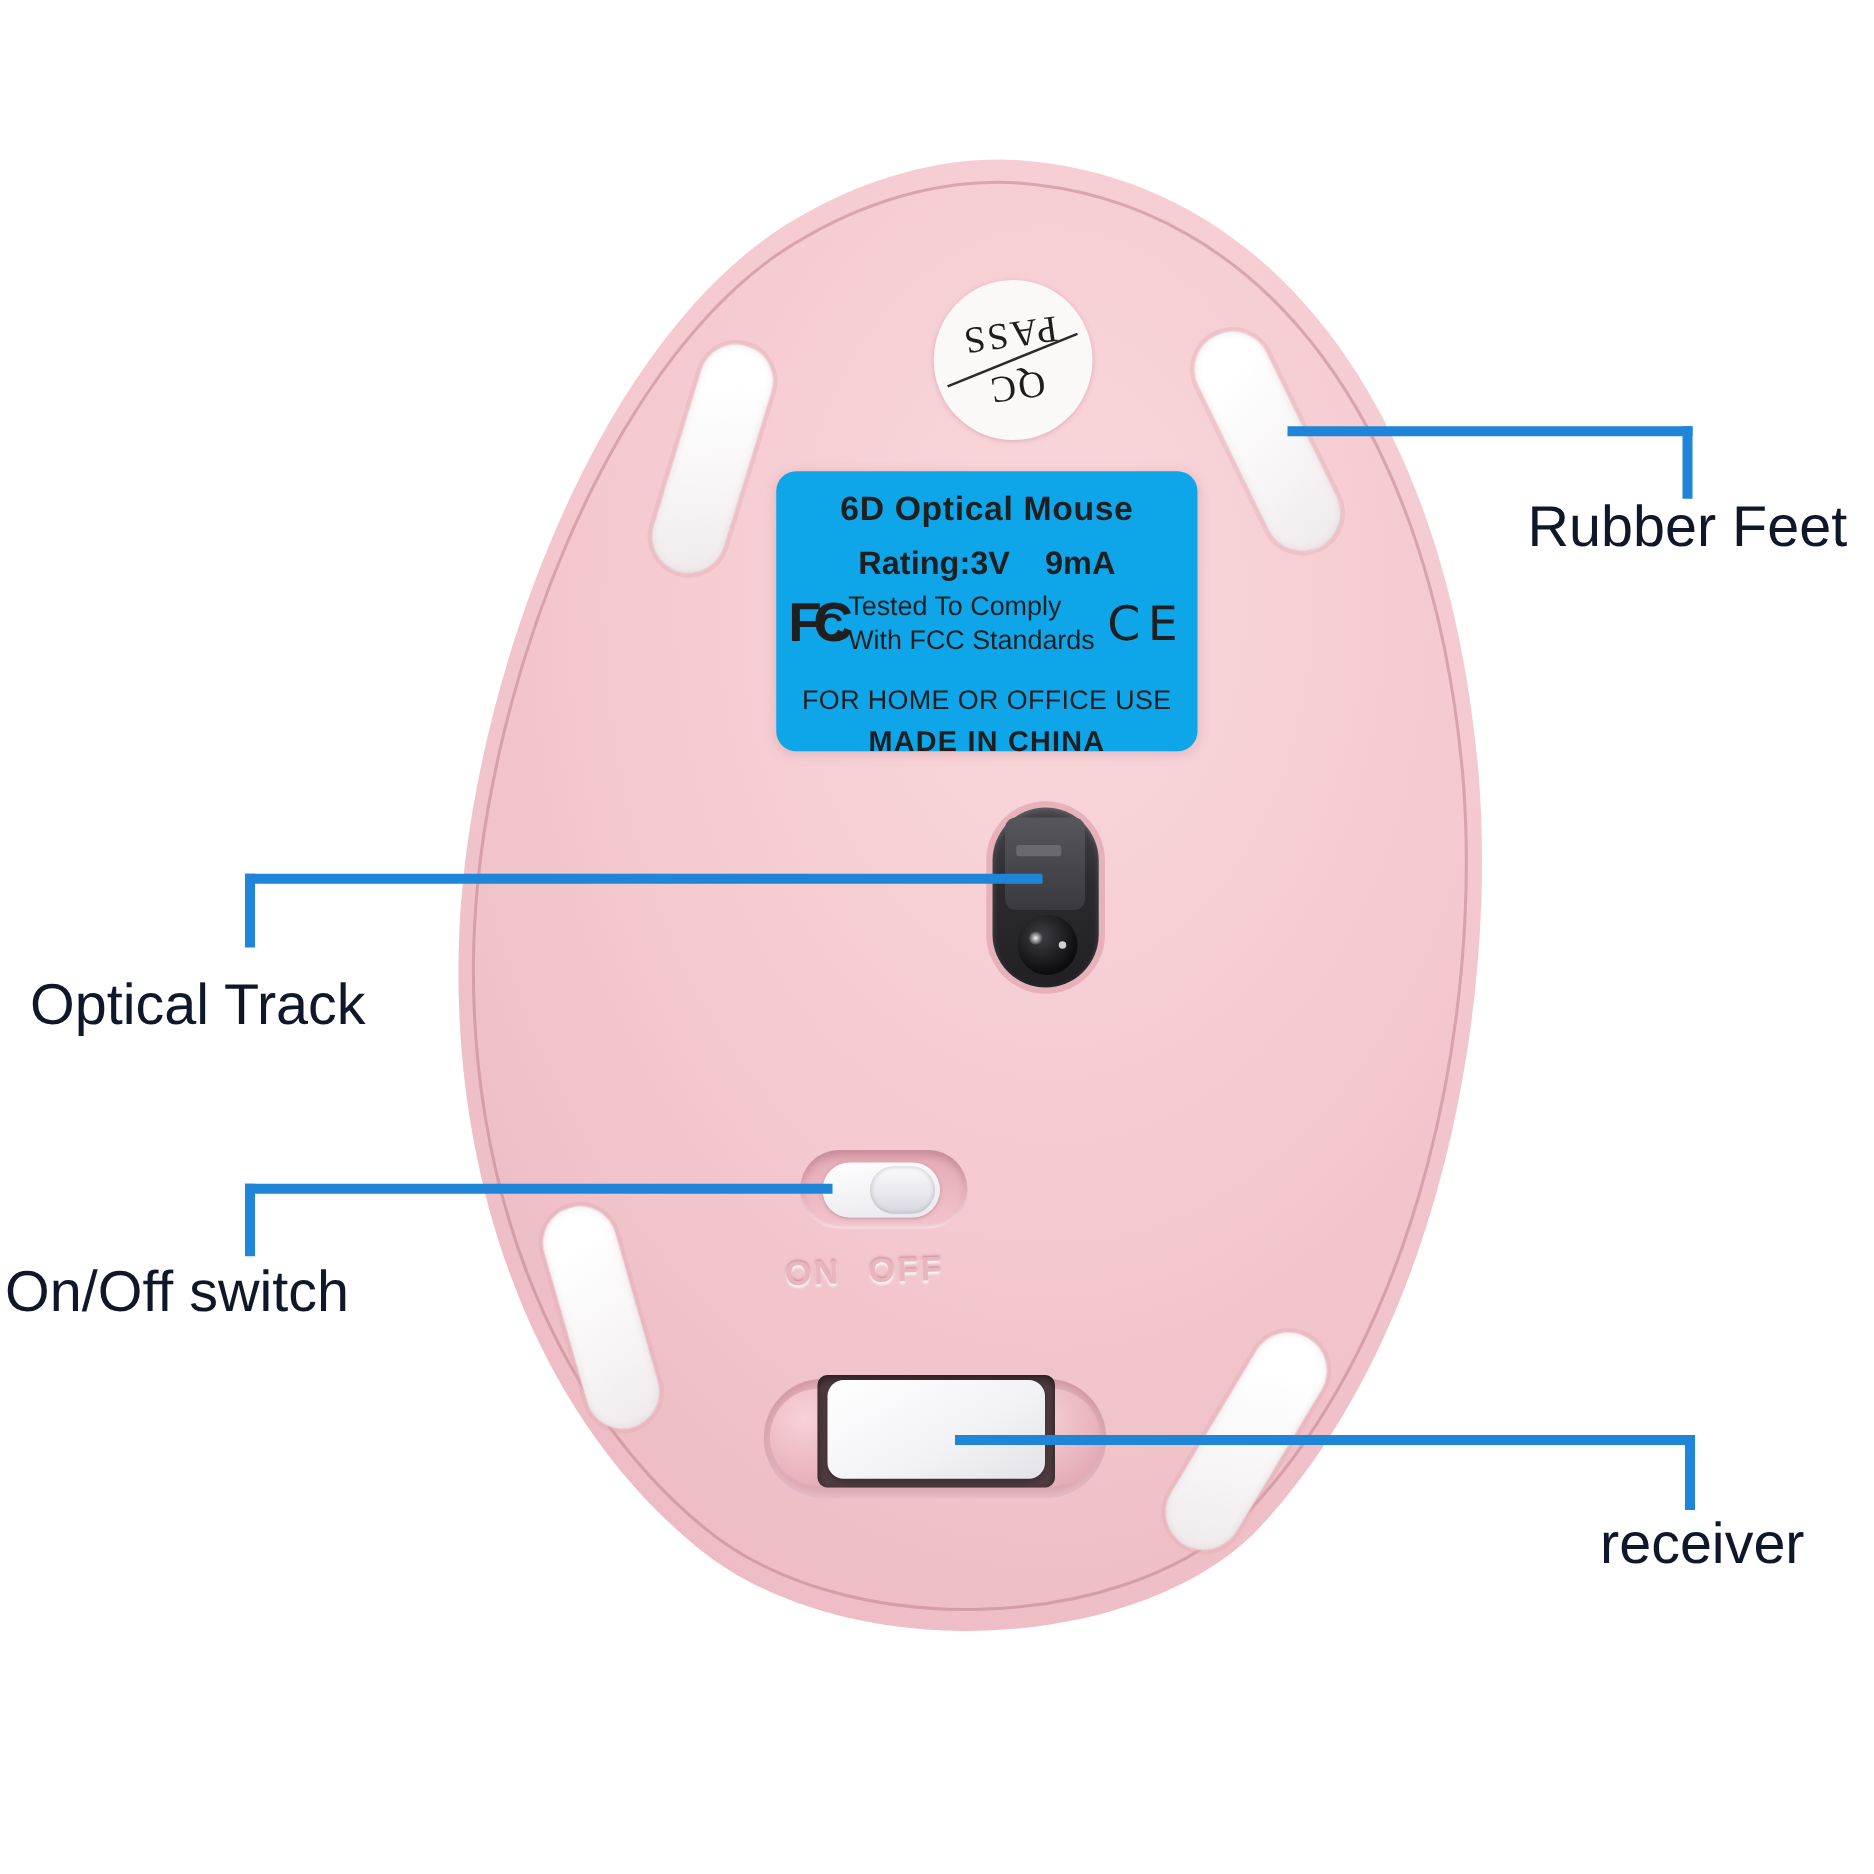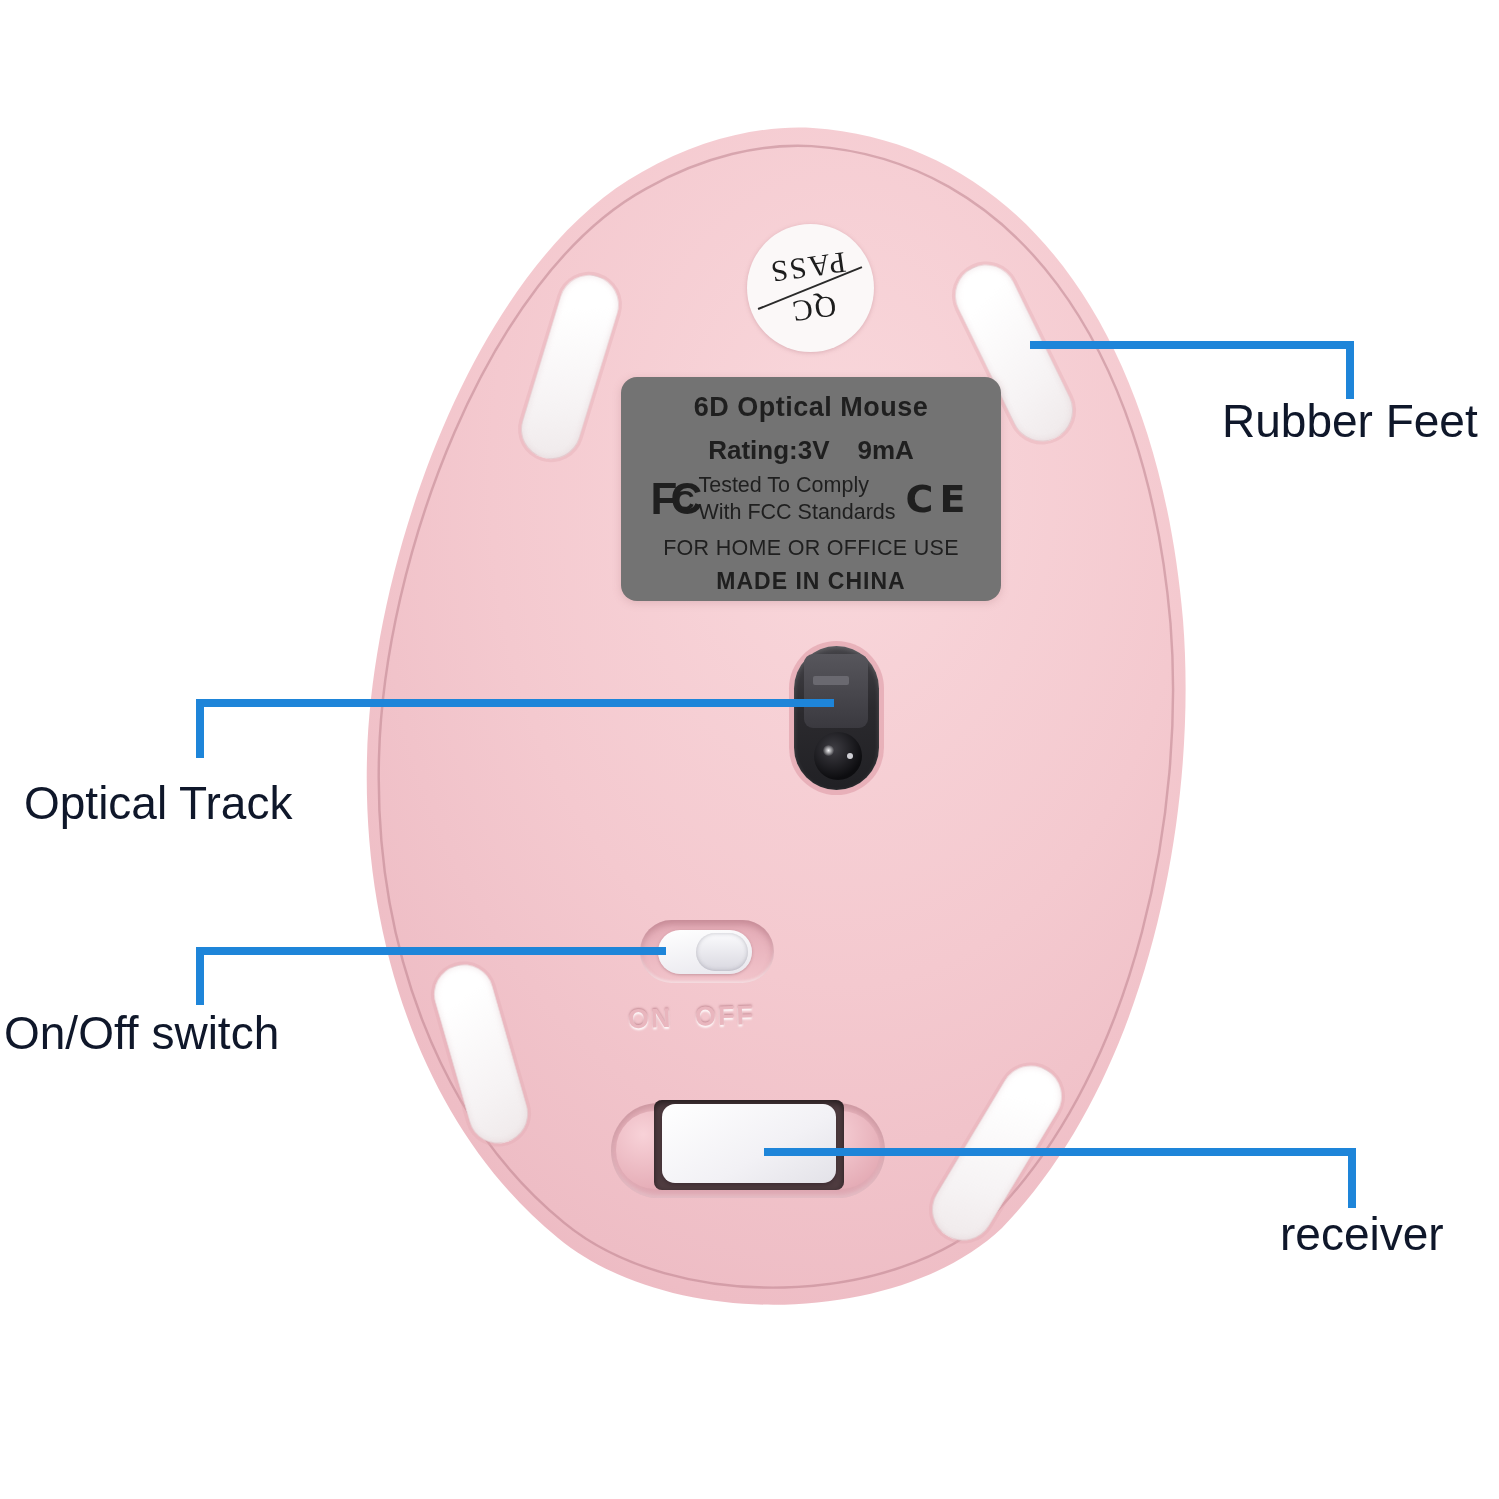--- a/index.html
+++ b/index.html
@@ -23,37 +23,37 @@
   
   .qc-sticker{left:747px;top:224px;width:127px;height:128px;z-index:11;border-radius:50%;
         background:#fbf8f8;box-shadow:0 1px 4px rgba(170,110,120,0.35);}
   .qc-rot{position:absolute;inset:0;display:flex;flex-direction:column;align-items:center;
         justify-content:center;gap:3px;transform:rotate(172deg);
         font-family:"Liberation Serif","DejaVu Serif",serif;color:#1d1d1d;}
   .qc-line{font-size:30px;letter-spacing:2px;}
   .qc-divider{width:112px;height:0;border-top:2.5px solid #2a2a2a;transform:rotate(-14deg);}
 
   
-  .spec-label{left:621px;top:377px;width:380px;height:224px;z-index:12;border-radius:16px;
-        background:#737373;box-shadow:0 2px 9px rgba(170,110,120,0.28);
+  .spec-label{left:621px;top:377px;width:337px;height:224px;z-index:12;border-radius:16px;
+        background:#0ea5e9;box-shadow:0 2px 9px rgba(170,110,120,0.28);
         display:flex;flex-direction:column;align-items:center;color:#1f1f1f;}
   .spec-title{margin-top:15px;font-size:27px;font-weight:700;letter-spacing:0.5px;}
   .spec-rating{margin-top:12px;font-size:26px;font-weight:700;display:flex;align-items:flex-start;}
   .dc{display:inline-block;width:20px;margin:0 4px;}
   .dc-top{height:0;border-top:3.5px solid #1f1f1f;margin-bottom:4px;}
   .dc-bot{height:0;border-top:3.5px dashed #1f1f1f;}
   .spec-row{margin-top:6px;display:flex;align-items:center;justify-content:center;}
   .fcc{display:flex;align-items:center;font-weight:700;letter-spacing:-2px;}
   .fcc-f{font-size:44px;}
   .fcc-c1{font-size:44px;margin-left:-5px;}
   .fcc-c2{font-size:28px;margin-left:-26px;margin-top:5px;}
   .comply{margin:0 6px;font-size:21.5px;line-height:1.25;text-align:left;white-space:nowrap;}
-  .ce{font-size:38px;font-weight:700;letter-spacing:6px;margin-left:4px;
+  .ce{font-size:38px;font-weight:400;letter-spacing:6px;margin-left:4px;
       font-family:"DejaVu Sans","Liberation Sans",sans-serif;}
-  .spec-usage{margin-top:10px;font-size:21.5px;letter-spacing:0.3px;}
+  .spec-usage{margin-top:22px;font-size:21.5px;letter-spacing:0.3px;}
   .spec-origin{margin-top:7px;font-size:23px;font-weight:700;letter-spacing:1px;}
 
   
   .sensor{left:794px;top:646px;width:85px;height:144px;z-index:12;border-radius:44px;
         background:linear-gradient(175deg,#454449 0%,#2b2a2e 45%,#202024 100%);
         box-shadow:0 0 0 5px rgba(224,160,170,0.65), inset 0 2px 5px rgba(255,255,255,0.18);}
   .sensor-window{position:absolute;left:10px;top:8px;width:64px;height:74px;border-radius:9px;
         background:linear-gradient(180deg,#57565c 0%,#3a393f 100%);}
   .sensor-bar{position:absolute;left:9px;top:22px;width:36px;height:9px;border-radius:2px;background:#6a6970;}
   .sensor-lens{position:absolute;left:20px;top:86px;width:48px;height:48px;border-radius:50%;

